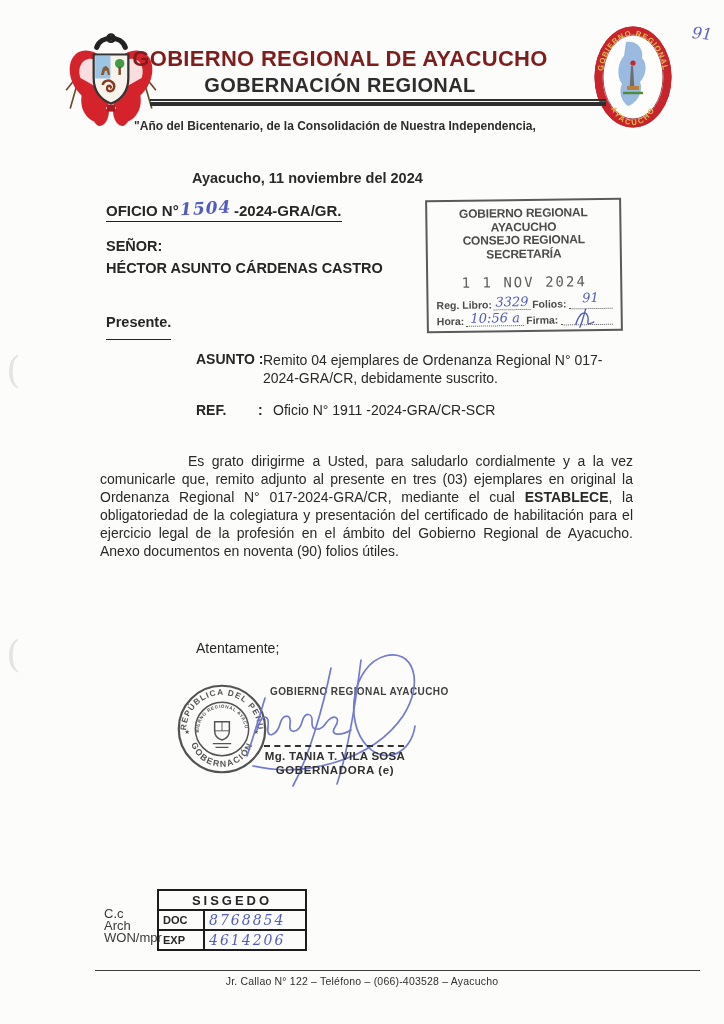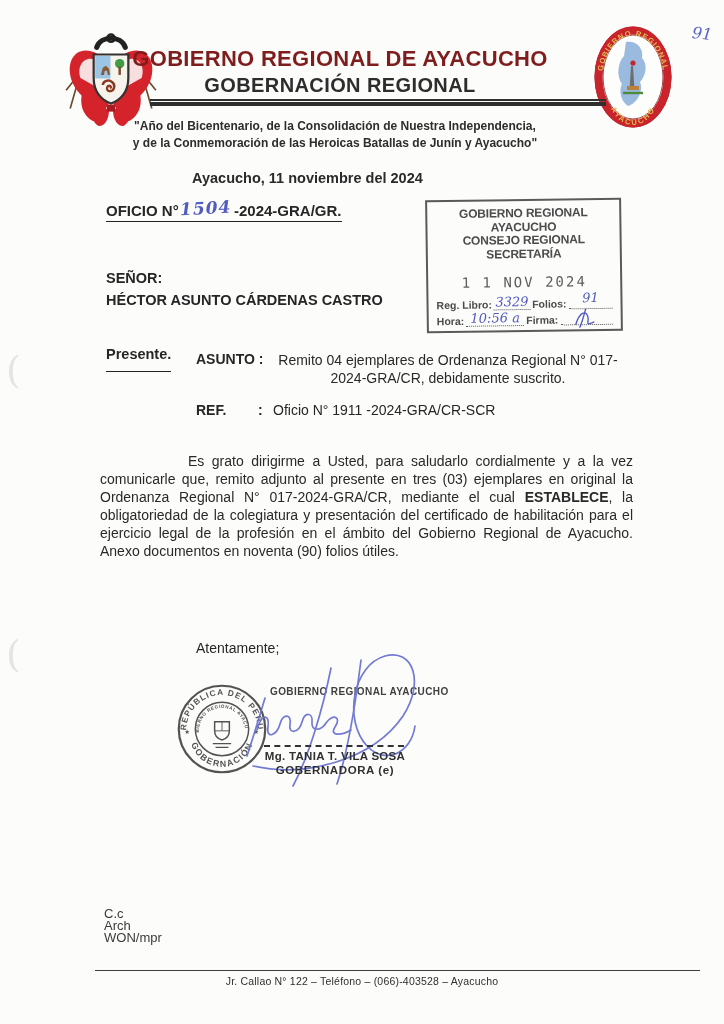--- a/index.html
+++ b/index.html
@@ -21,21 +21,21 @@
   .quote{font-size:12px;font-weight:bold;color:#2d2d2d;text-align:center;line-height:17px;}
   .corner-note{font-family:"DejaVu Serif",serif;font-style:italic;font-size:16px;color:#5b63c4;transform:rotate(6deg);}
 
   
   .dateline{font-size:14.5px;font-weight:600;color:#2a2a2a;}
   .oficio{font-size:15px;font-weight:bold;border-bottom:1.6px solid #222;padding-bottom:1px;display:inline-flex;align-items:baseline;}
   .hand{font-family:"DejaVu Serif",serif;font-style:italic;color:#525cc0;}
   .oficio .hand{font-size:17px;letter-spacing:1px;position:relative;top:-2px;margin:0 3px 0 1px;transform:rotate(-3deg);}
   .b{font-weight:bold;}
   .t14{font-size:14px;}
-  .t145{font-size:14.5px;margin-top:32px;}
+  .t145{font-size:14.5px;}
   .underline{border-bottom:1.6px solid #222;padding-bottom:9px;}
   .para{font-size:14px;line-height:18px;text-align:justify;color:#292929;}
   .indent{text-indent:88px;}
 
   
   .rstamp{
     width:196px;height:133px;border:2px solid #5a5a5a;transform:rotate(-.8deg);
     color:#4c4c4c;padding:6px 8px 5px 8px;box-sizing:border-box;background:rgba(255,255,255,.0);
   }
   .rstamp .org{font-size:12px;font-weight:bold;text-align:center;line-height:13.5px;letter-spacing:-.2px;}
@@ -120,21 +120,20 @@
       <textPath href="#ovBot" startOffset="50%" text-anchor="middle">AYACUCHO</textPath>
     </text>
   </svg>
 
   <div class="abs corner-note" style="left:692px;top:24px;">91</div>
 
   <div class="abs double-rule" style="left:150px;top:99px;width:456px;"></div>
 
   <div class="abs" style="left:120px;top:118px;width:430px;">
     <div class="quote">"Año del Bicentenario, de la Consolidación de Nuestra Independencia,</div>
-    <div class="quote">y de la Conmemoración de las Heroicas Batallas de Junín y Ayacucho"</div>
   </div>
 
   <div class="abs dateline" style="left:192px;top:170px;">Ayacucho, 11 noviembre del 2024</div>
 
   <div class="abs" style="left:106px;top:200px;">
     <span class="oficio">
       <span>OFICIO N°</span>
         <span class="hand">1504</span>
         <span>-2024-GRA/GR.</span>
     </span>
@@ -167,21 +166,21 @@
         </svg>
       </span>
     </div>
   </div>
 
   <div class="abs b t145" style="left:106px;top:238px;">SEÑOR:</div>
   <div class="abs b t145" style="left:106px;top:260px;">HÉCTOR ASUNTO CÁRDENAS CASTRO</div>
   <div class="abs b t145 underline" style="left:106px;top:314px;">Presente.</div>
 
   <div class="abs b t14" style="left:196px;top:351px;">ASUNTO :</div>
-  <div class="abs para" style="left:263px;top:351px;width:370px;text-align:center;">Remito 04 ejemplares de Ordenanza Regional N° 017-2024-GRA/CR, debidamente suscrito.</div>
+  <div class="abs para" style="left:263px;top:351px;width:370px;text-align:left;">Remito 04 ejemplares de Ordenanza Regional N° 017-2024-GRA/CR, debidamente suscrito.</div>
   <div class="abs b t14" style="left:196px;top:402px;">REF.</div>
   <div class="abs b t14" style="left:258px;top:402px;">:</div>
   <div class="abs t14" style="left:273px;top:402px;">Oficio N° 1911 -2024-GRA/CR-SCR</div>
 
   <div class="abs para indent" style="left:100px;top:452px;width:533px;"><span>Es grato dirigirme a Usted, para saludarlo cordialmente y a la vez comunicarle que, remito adjunto al presente en tres (03) ejemplares en original la Ordenanza Regional N° 017-2024-GRA/CR, mediante el cual </span><span class="b">ESTABLECE</span><span>, la obligatoriedad de la colegiatura y presentación del certificado de habilitación para el ejercicio legal de la profesión en el ámbito del Gobierno Regional de Ayacucho. Anexo documentos en noventa (90) folios útiles.</span></div>
 
 
   <div class="abs t14" style="left:196px;top:640px;">Atentamente;</div>
 
   <svg class="abs" style="left:176px;top:682px;" width="92" height="94" viewBox="0 0 100 100" opacity=".88">
@@ -224,17 +223,32 @@
   <div class="abs dash-line" style="left:264px;top:745px;width:140px;"></div>
   <div class="abs signer" style="left:250px;top:750px;width:170px;text-align:center;">Mg. TANIA T. VILA SOSA</div>
   <div class="abs signer" style="left:250px;top:764px;width:170px;letter-spacing:.6px;">GOBERNADORA (e)</div>
 
   <div class="abs cc" style="left:104px;top:908px;">
     <div>C.c</div>
     <div>Arch</div>
     <div>WON/mpr</div>
   </div>
 
+  <table class="sis abs" style="left:157px;top:889px;">
+    <tbody>
+      <tr>
+        <td class="hd" colspan="2">SISGEDO</td>
+      </tr>
+      <tr>
+        <td class="lab">DOC</td>
+        <td class="val">8768854</td>
+      </tr>
+      <tr>
+        <td class="lab">EXP</td>
+        <td class="val">4614206</td>
+      </tr>
+    </tbody>
+  </table>
 
   <div class="abs footer-line" style="left:95px;top:970px;width:605px;"></div>
   <div class="abs footer-text" style="left:62px;top:975px;width:600px;">Jr.  Callao N° 122 – Teléfono – (066)-403528 – Ayacucho</div>
 
 </div>
 
 </body></html>

